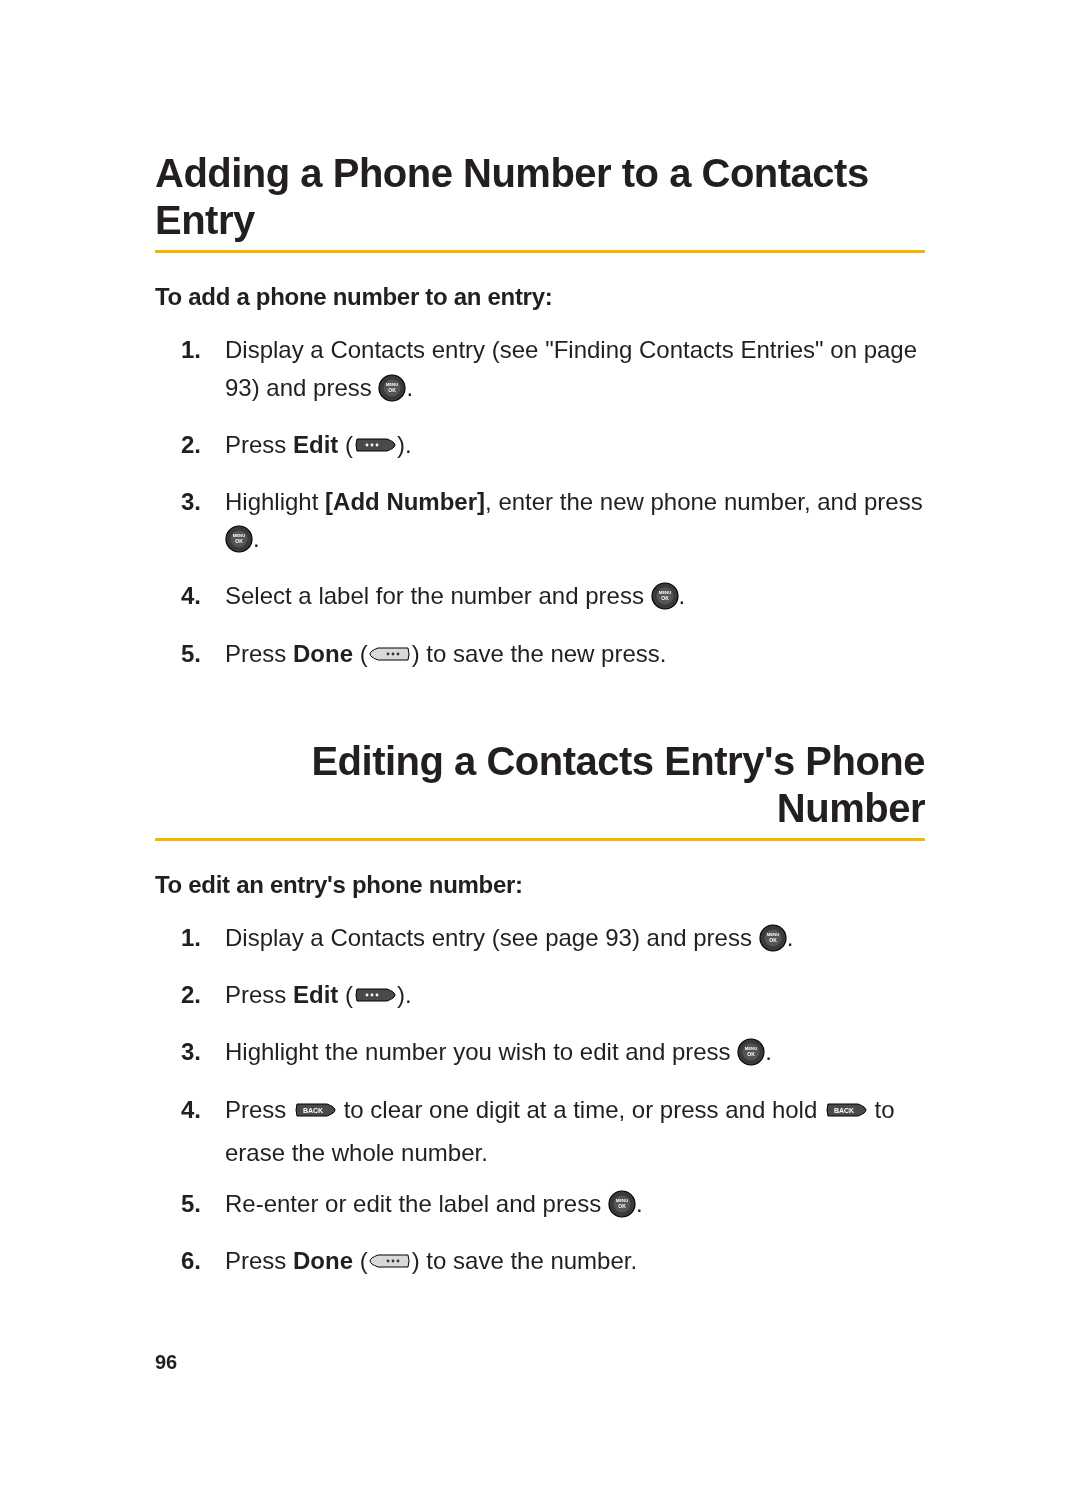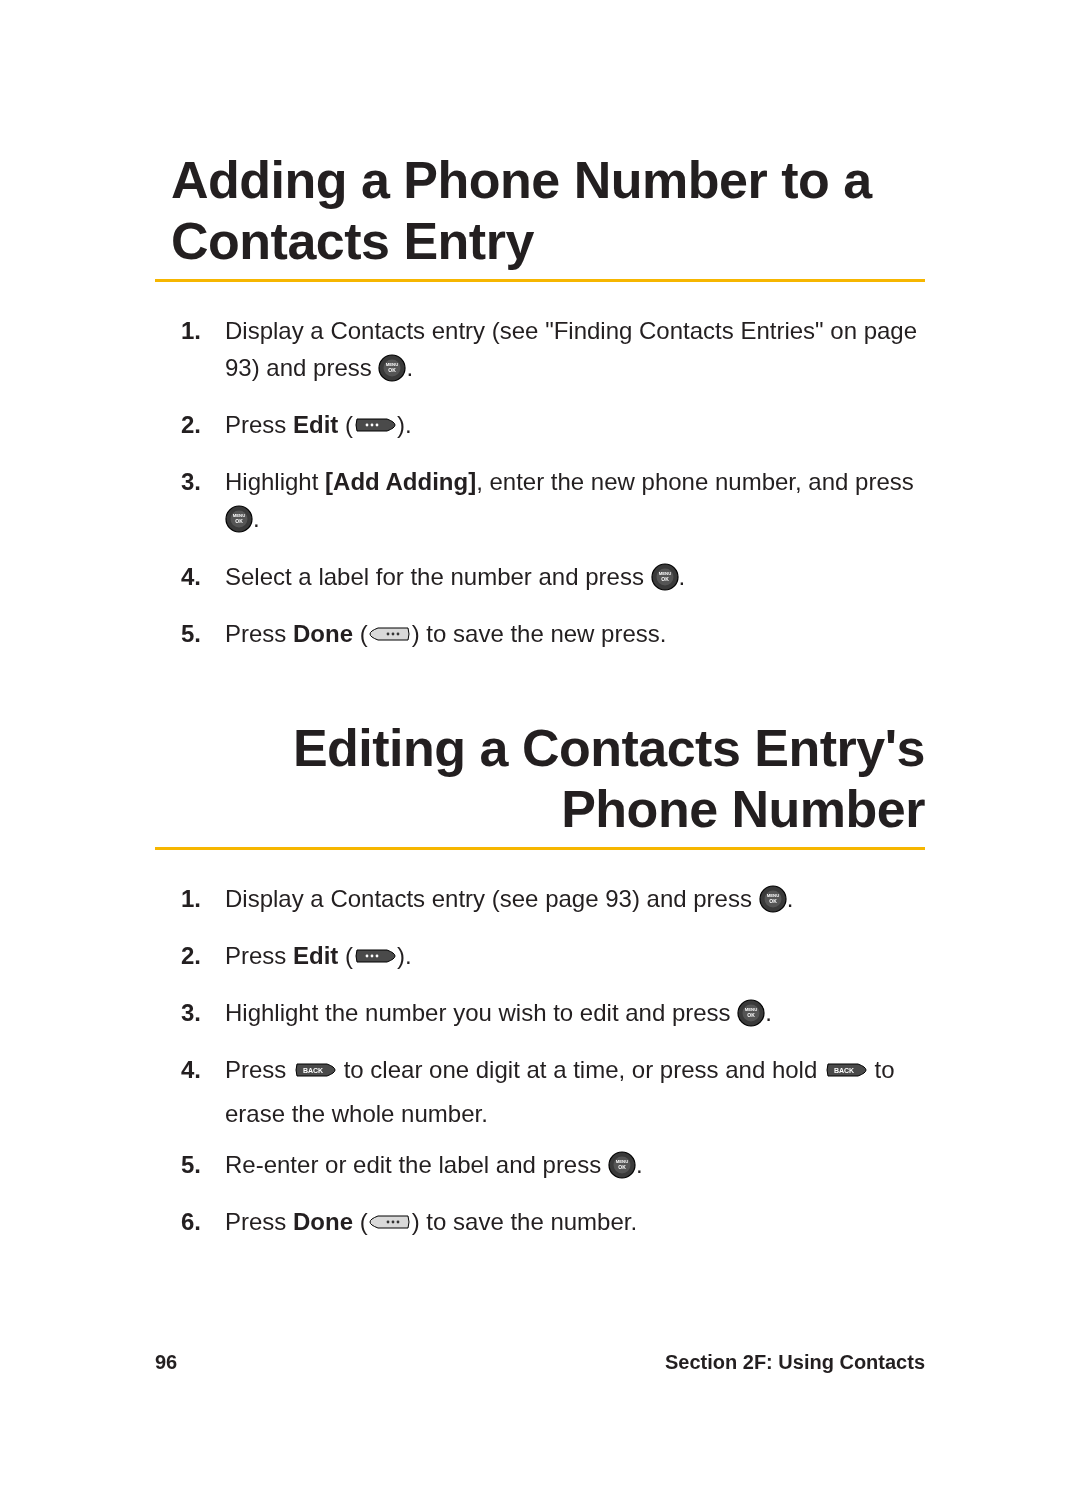--- a/index.html
+++ b/index.html
@@ -11,24 +11,24 @@
   }
   .page {
     width: 1080px;
     height: 1512px;
     position: relative;
     box-sizing: border-box;
     padding: 150px 155px 0 155px;
   }
   h2.section-heading {
     font-weight: 700;
-    font-size: 52px;
+    font-size: 40px;
     line-height: 1.18;
     letter-spacing: -0.5px;
-    margin: 0 0 6px 16px;
+    margin: 0 0 6px 0;
     color: #231f20;
   }
   .section-rule {
     height: 0;
     border: 0;
     border-top: 3px solid #f6b600;
     margin: 0 0 30px 0;
   }
   .subhead {
     font-weight: 700;
@@ -108,57 +108,59 @@
       <text x="20" y="17" font-size="7" font-weight="700" fill="#fff" text-anchor="middle">BACK</text>
     </g>
   </defs>
 </svg>
 
 <div class="page">
 
   <h2 class="section-heading">Adding a Phone Number to a Contacts Entry</h2>
   <hr class="section-rule">
 
+  <p class="subhead">To add a phone number to an entry:</p>
 
   <ol class="steps">
     <li>
       <span class="marker">1.</span>
       <span>Display a Contacts entry (see "Finding Contacts Entries" on page 93) and press </span><span class="icon"><svg width="28" height="28" viewBox="0 0 28 28">
             <use href="#ico-ok"></use>
           </svg></span><span>.</span>
     </li>
     <li>
       <span class="marker">2.</span>
       <span>Press </span><span class="bold">Edit</span><span> (</span><span class="icon"><svg width="44" height="28" viewBox="0 0 44 28">
             <use href="#ico-softkey-right"></use>
           </svg></span><span>).</span>
     </li>
     <li>
       <span class="marker">3.</span>
-      <span>Highlight </span><span class="bold">[Add Adding]</span><span>, enter the new phone number, and press </span><span class="icon"><svg width="28" height="28" viewBox="0 0 28 28">
+      <span>Highlight </span><span class="bold">[Add Number]</span><span>, enter the new phone number, and press </span><span class="icon"><svg width="28" height="28" viewBox="0 0 28 28">
             <use href="#ico-ok"></use>
           </svg></span><span>.</span>
     </li>
     <li>
       <span class="marker">4.</span>
       <span>Select a label for the number and press </span><span class="icon"><svg width="28" height="28" viewBox="0 0 28 28">
             <use href="#ico-ok"></use>
           </svg></span><span>.</span>
     </li>
     <li>
       <span class="marker">5.</span>
       <span>Press </span><span class="bold">Done</span><span> (</span><span class="icon"><svg width="44" height="28" viewBox="0 0 44 28">
             <use href="#ico-softkey-left"></use>
           </svg></span><span>) to save the new press.</span>
     </li>
   </ol>
 
   <h2 class="section-heading spacer-heading2">Editing a Contacts Entry's Phone Number</h2>
   <hr class="section-rule">
 
+  <p class="subhead">To edit an entry's phone number:</p>
 
   <ol class="steps">
     <li>
       <span class="marker">1.</span>
       <span>Display a Contacts entry (see page 93) and press </span><span class="icon"><svg width="28" height="28" viewBox="0 0 28 28">
             <use href="#ico-ok"></use>
           </svg></span><span>.</span>
     </li>
     <li>
       <span class="marker">2.</span>
@@ -189,16 +191,15 @@
     <li>
       <span class="marker">6.</span>
       <span>Press </span><span class="bold">Done</span><span> (</span><span class="icon"><svg width="44" height="28" viewBox="0 0 44 28">
             <use href="#ico-softkey-left"></use>
           </svg></span><span>) to save the number.</span>
     </li>
   </ol>
 
   <div class="footer">
     <span>96</span>
-    <span>Section 2F: Using Contacts</span>
   </div>
 
 </div>
 
 </body></html>

